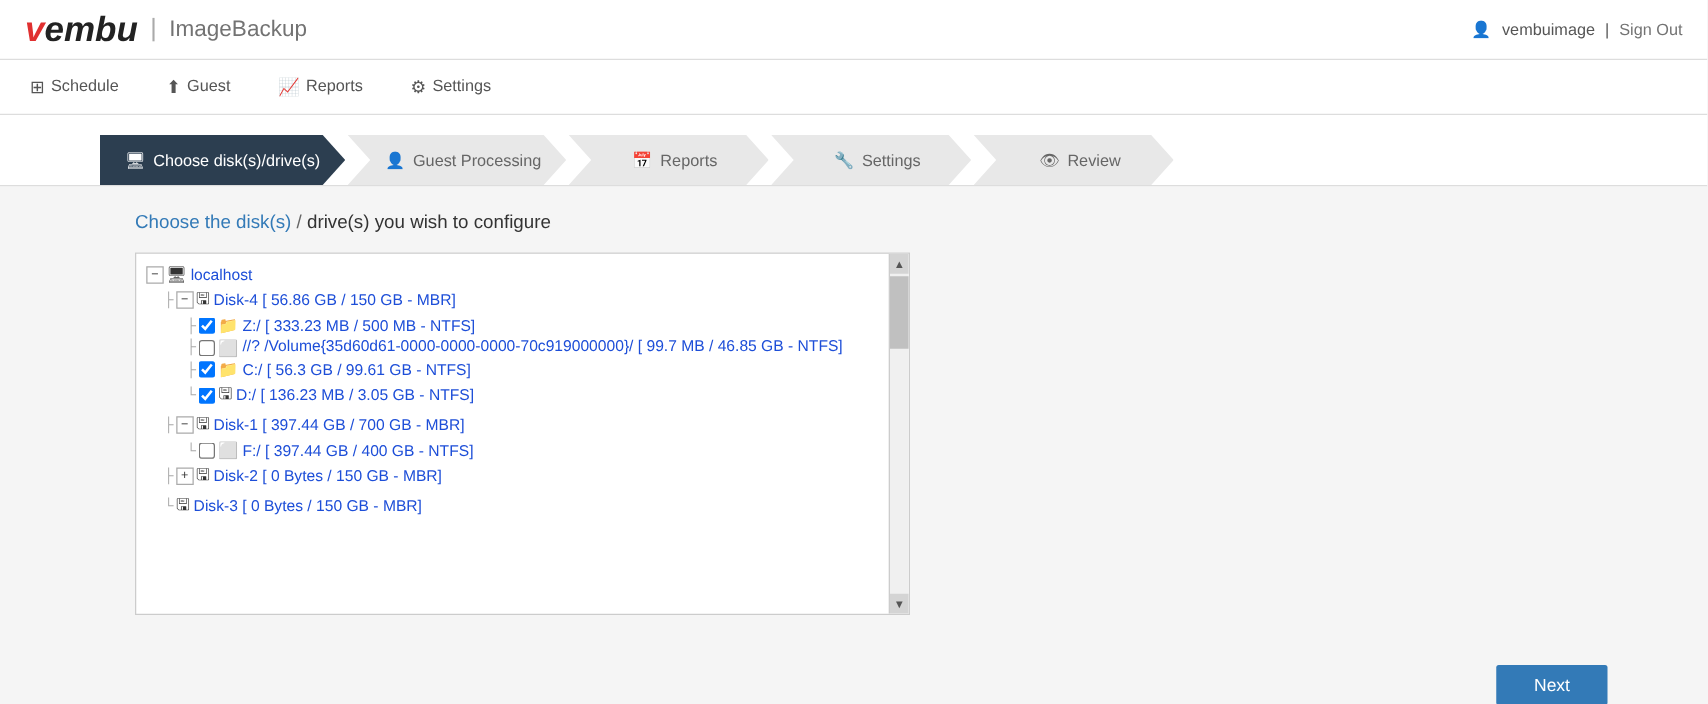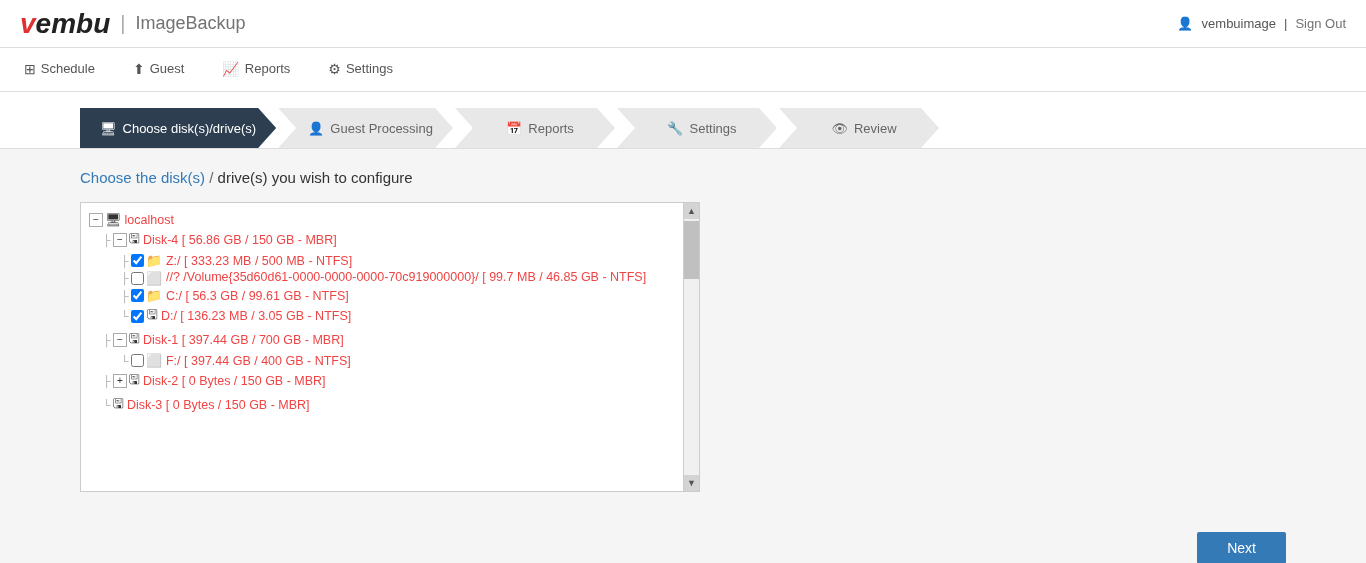--- a/index.html
+++ b/index.html
@@ -104,21 +104,21 @@
       padding-left: 20px;
     }
     .step.active {
       background: #2c3e50;
       color: #fff;
     }
     .step-icon { margin-right: 6px; }
 
     
     .main {
-      padding: 20px 80px;
+      padding: 20px 108px;
     }
     .page-title {
       font-size: 15px;
       color: #333;
       margin-bottom: 16px;
     }
     .page-title span.blue { color: #337ab7; }
     .page-title span.gray { color: #666; }
 
     
@@ -171,21 +171,21 @@
     .tree-icon {
       margin-right: 3px;
       font-size: 13px;
     }
     .tree-checkbox {
       margin-right: 3px;
       width: 13px;
       height: 13px;
       flex-shrink: 0;
     }
-    .tree-label { color: #ef4444; }
+    .tree-label { color: #1d4ed8; }
     .node-row {
       display: flex;
       align-items: center;
       cursor: pointer;
       padding: 1px 0;
     }
 
     
     .footer {
       display: flex;

